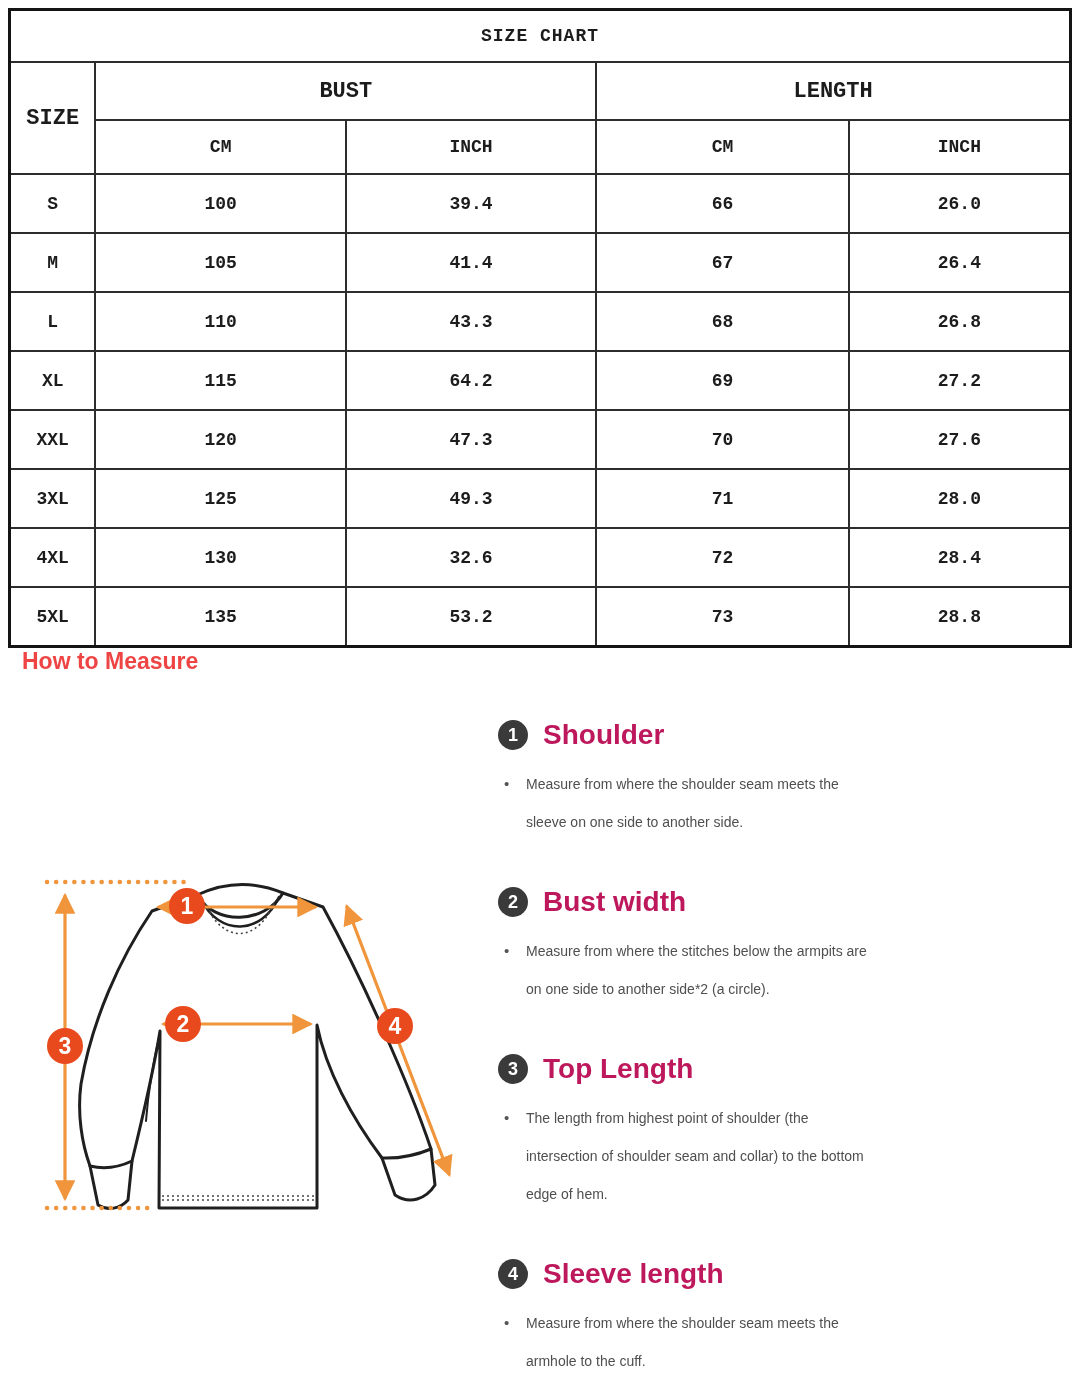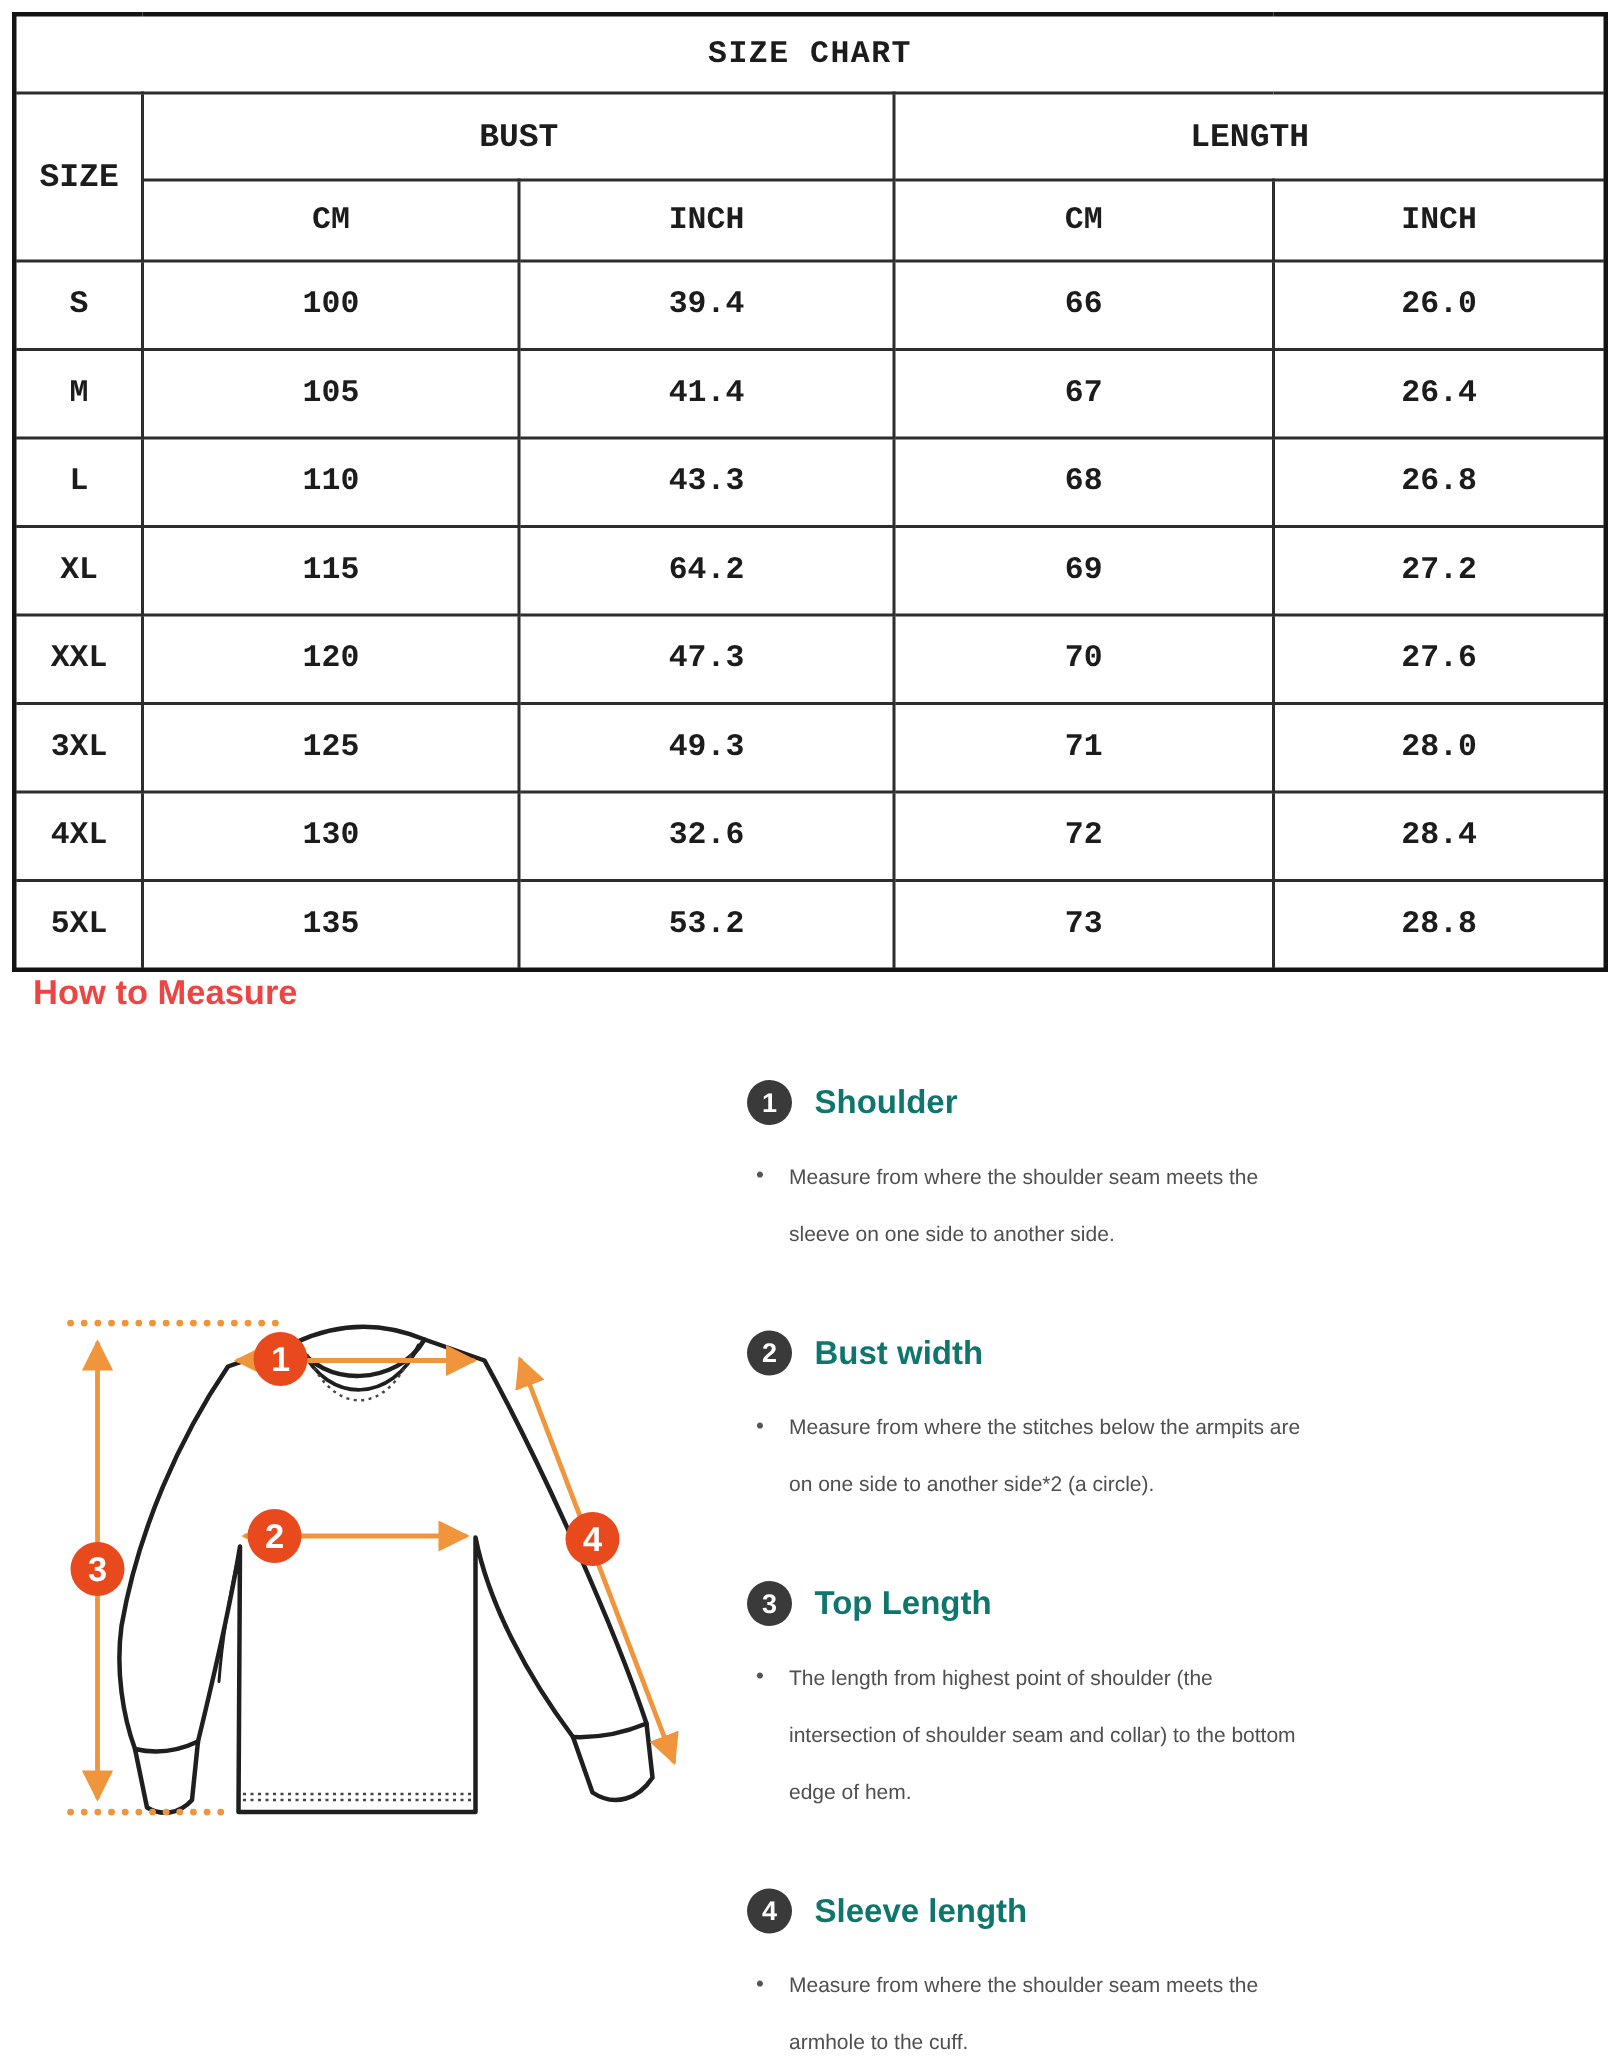--- a/index.html
+++ b/index.html
@@ -10,21 +10,21 @@
 
   
   .chart-wrap { position:absolute; left:8px; top:8px; width:1064px; }
   table.size-chart {
     width:100%; border-collapse:collapse; table-layout:fixed;
     border:3px solid #141414; background:#ffffff;
   }
   table.size-chart td {
     border:2px solid #2d2d2d; text-align:center; vertical-align:middle;
     font-family:"Liberation Mono", monospace; font-weight:700; color:#1c1c1c;
-    font-size:21px; padding:0;
+    font-size:18px; padding:0;
   }
   td.t-title { font-size:30px; letter-spacing:1px; height:50px; }
   tr.r-group td { height:56px; font-size:22px;margin-left:44px; }
   tr.r-units td { height:52px; }
   tr.r-data td { height:57px; }
 
   
   .htm-heading {
     position:absolute; left:22px; top:648px;
     font-size:23px; font-weight:700; color:#ef4444;
@@ -32,21 +32,21 @@
 
   
   .rc { position:absolute; left:498px; top:718px; width:566px; }
   .rc-section { margin-bottom:44px; }
   .rc-head { display:flex; align-items:center; gap:15px; height:34px; }
   .badge {
     width:30px; height:30px; border-radius:50%; background:#3a3a3a;
     color:#ffffff; font-size:18px; font-weight:700;
     display:flex; align-items:center; justify-content:center; flex:0 0 30px;
   }
-  .rc-title { color:#0f766e; font-size:22px; font-weight:700; }
+  .rc-title { color:#be185d; font-size:28px; font-weight:700; }
   .rc-bullets { margin:13px 0 0 0; padding:0 0 0 6px; list-style:none; }
   .rc-bullets li { display:flex; }
   .rc-bullets .dot {
     width:22px; flex:0 0 22px; color:#555555; font-size:15px; line-height:38px;
   }
   .rc-bullets .txt {
     flex:1; white-space:pre-line; color:#4f4f4f; font-size:14px; line-height:38px;
   }
 
   

